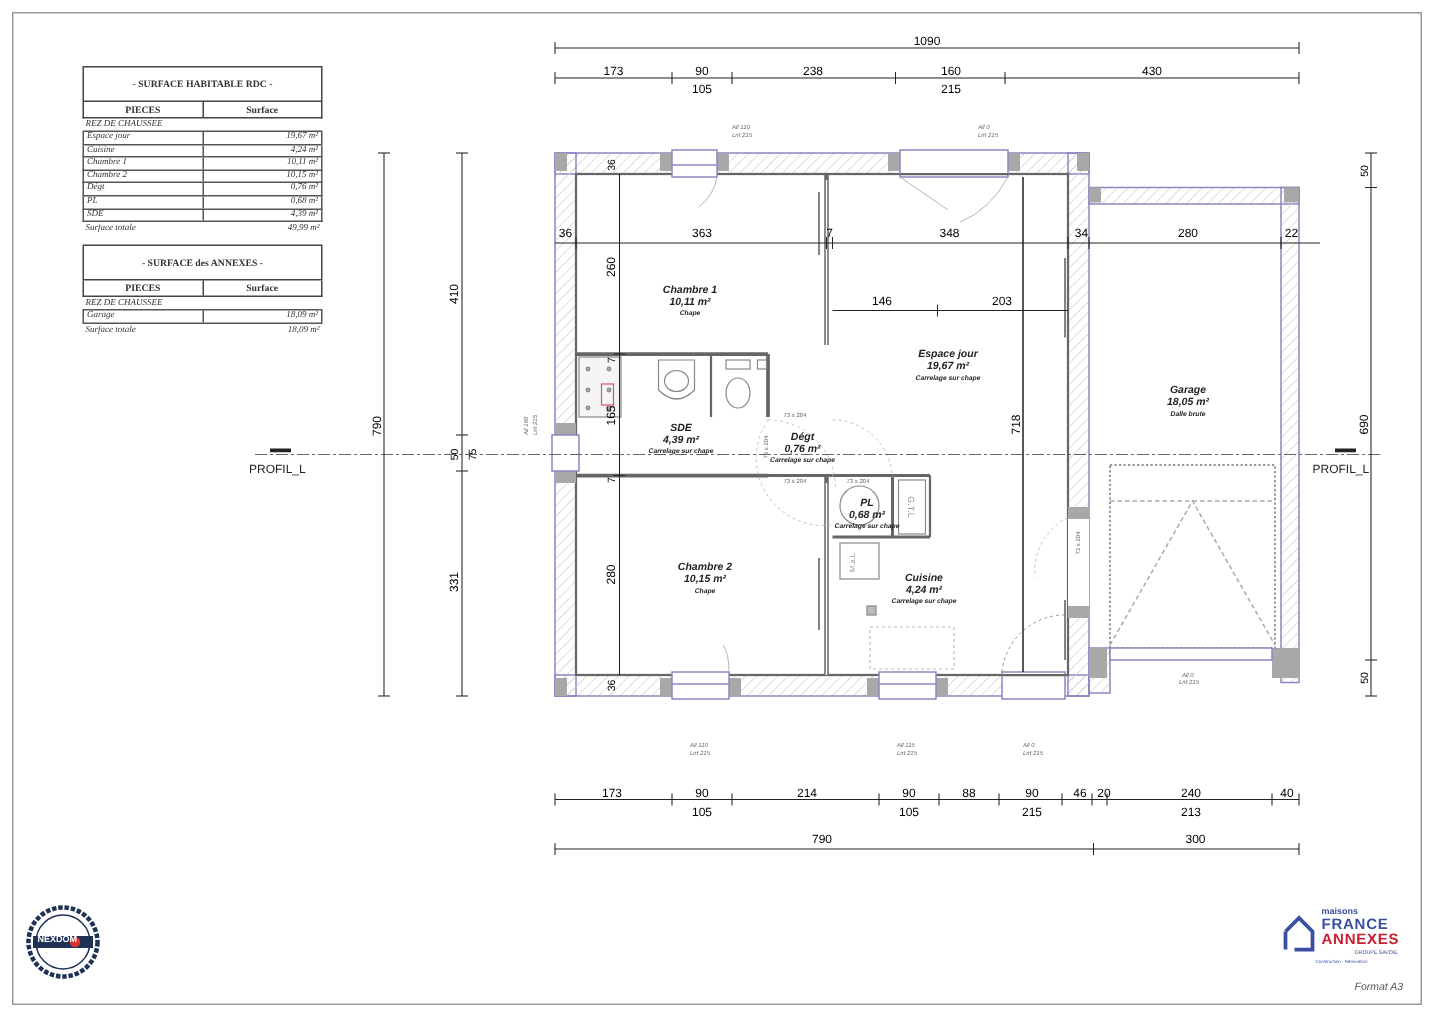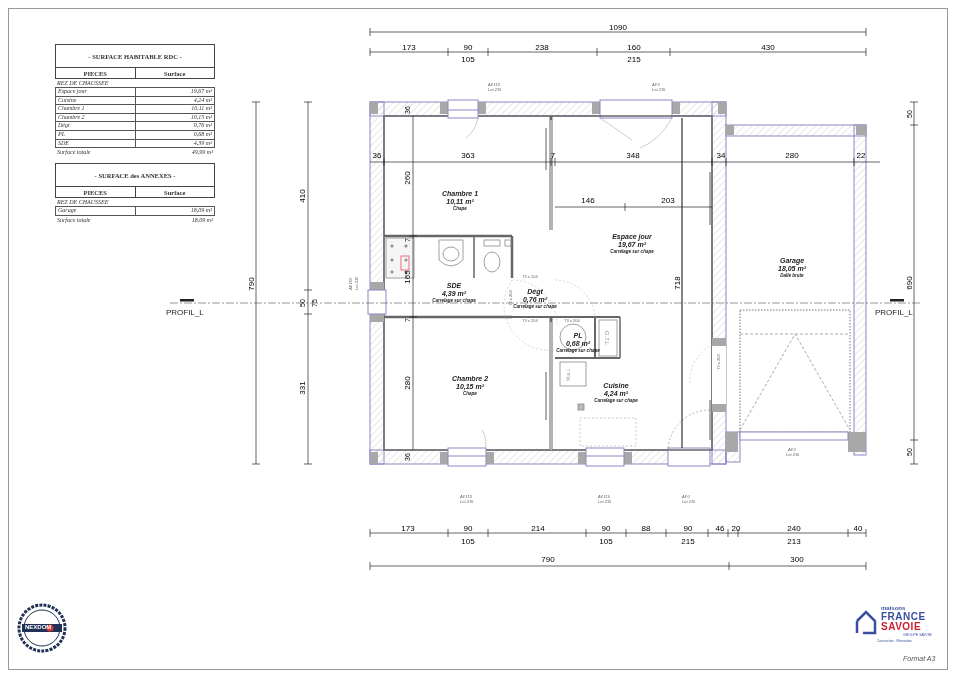--- a/index.html
+++ b/index.html
@@ -440,17 +440,17 @@
   <span style="position:absolute;left:8px;top:21px;font-size:6px;font-weight:bold;color:#fff;">NEXDOM</span>
 </div>
 
 <div class="logo-r">
   <svg width="22" height="26" viewBox="0 0 22 26" style="position:absolute;left:0;top:4px;">
     <path d="M2,12 L11,3 L20,12 L20,24 L8,24" fill="none" stroke="#3a4fa0" stroke-width="2.5"></path>
     <path d="M2,12 L2,24" fill="none" stroke="#3a4fa0" stroke-width="2.5"></path>
   </svg>
   <div class="mfc-1">maisons</div>
   <div class="mfc-2">FRANCE</div>
-  <div class="mfc-3">SAVOIE</div>
+  <div class="mfc-3">ANNEXES</div>
   <div class="mfc-4">GROUPE SAVOIE</div>
   <div class="mfc-5">Construction · Rénovation</div>
 </div>
 <div class="format">Format A3</div>
 
 </body></html>

